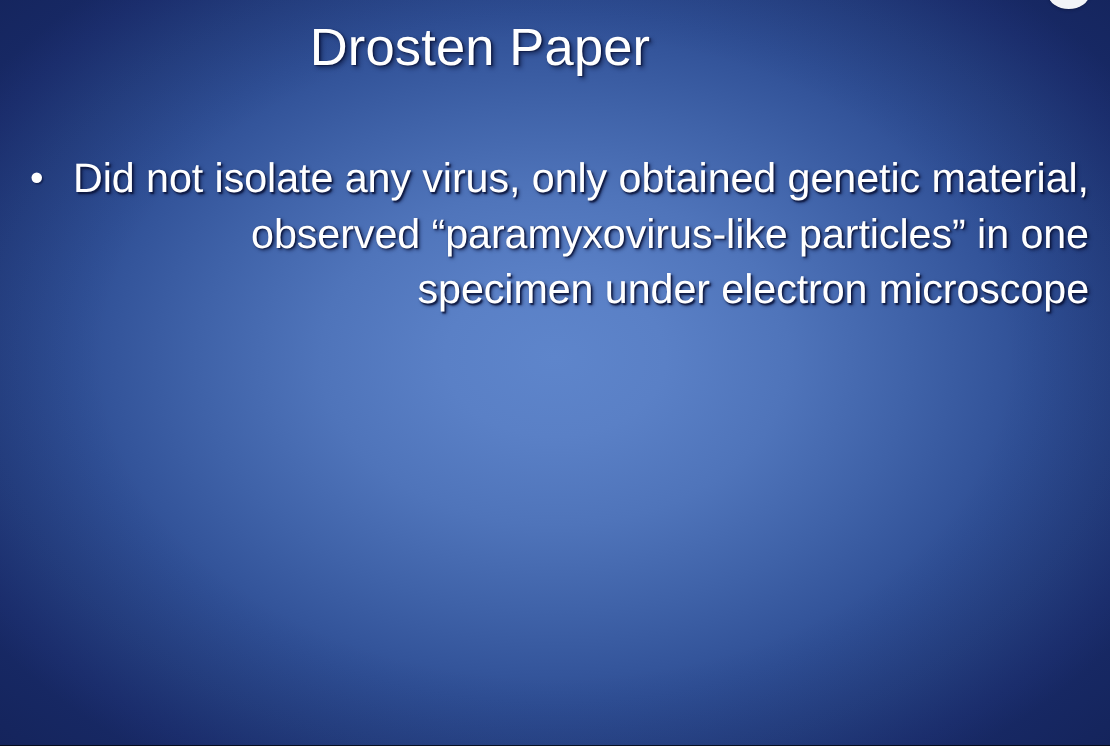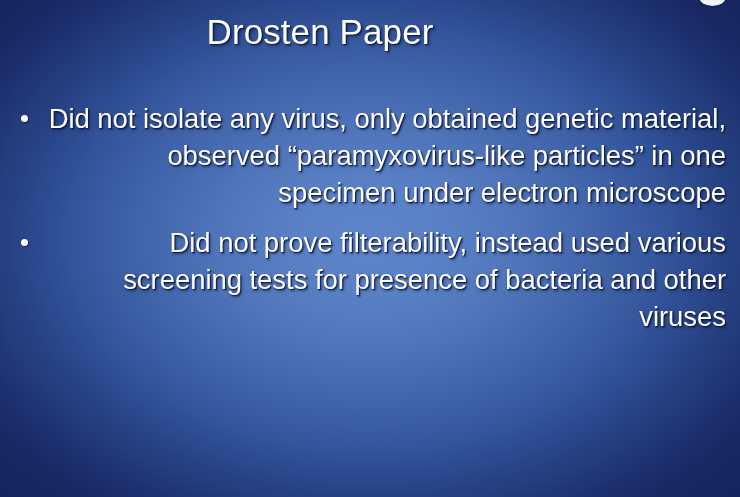--- a/index.html
+++ b/index.html
@@ -122,19 +122,15 @@
   <div id="title">Drosten Paper</div>
 
   <div id="bullets">
 
     <div class="bullet-row">
       <span class="bullet-marker"></span>
       <span class="bullet-text">Did not isolate any virus, only obtained genetic material, observed “paramyxovirus-like particles” in one specimen under electron microscope</span>
     </div>
 
 
-    <div class="bullet-row">
-      <span class="bullet-marker"></span>
-      <span class="bullet-text">Did not prove filterability, instead used various screening tests for presence of bacteria and other viruses</span>
-    </div>
 
   </div>
 </div>
 
 </body></html>

